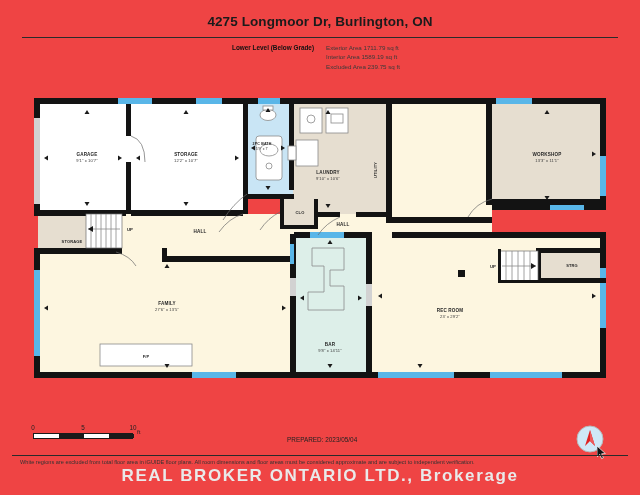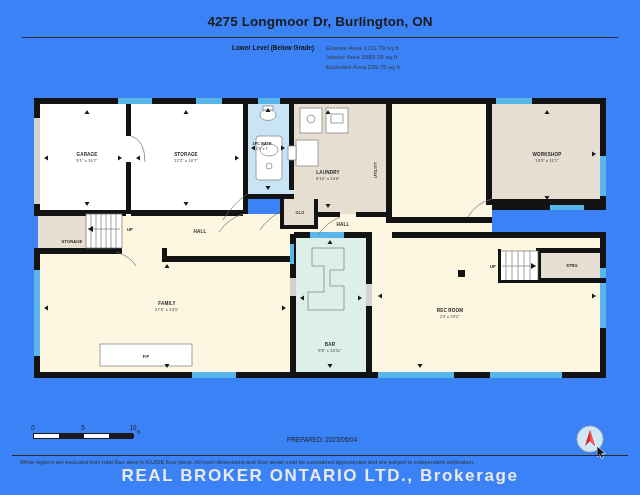--- a/index.html
+++ b/index.html
@@ -5,21 +5,21 @@
   html, body {
     margin: 0; padding: 0;
     background: #ffffff;
   }
   body {
     width: 640px; height: 495px;
     position: relative;
     font-family: "Liberation Sans", sans-serif;
     overflow: hidden;
   }
-  .page { position: absolute; inset: 0; background: #3b82f6; }
+  .page { position: absolute; inset: 0; background: #ef4444; }
 
   
   #title {
     position: absolute; left: 0; top: 14px; width: 640px;
     text-align: center;
     font-size: 13.5px; font-weight: bold; color: #1b1b1b;
     letter-spacing: .1px;
   }
   #header-rule {
     position: absolute; left: 22px; top: 37px; width: 596px; height: 1px;

